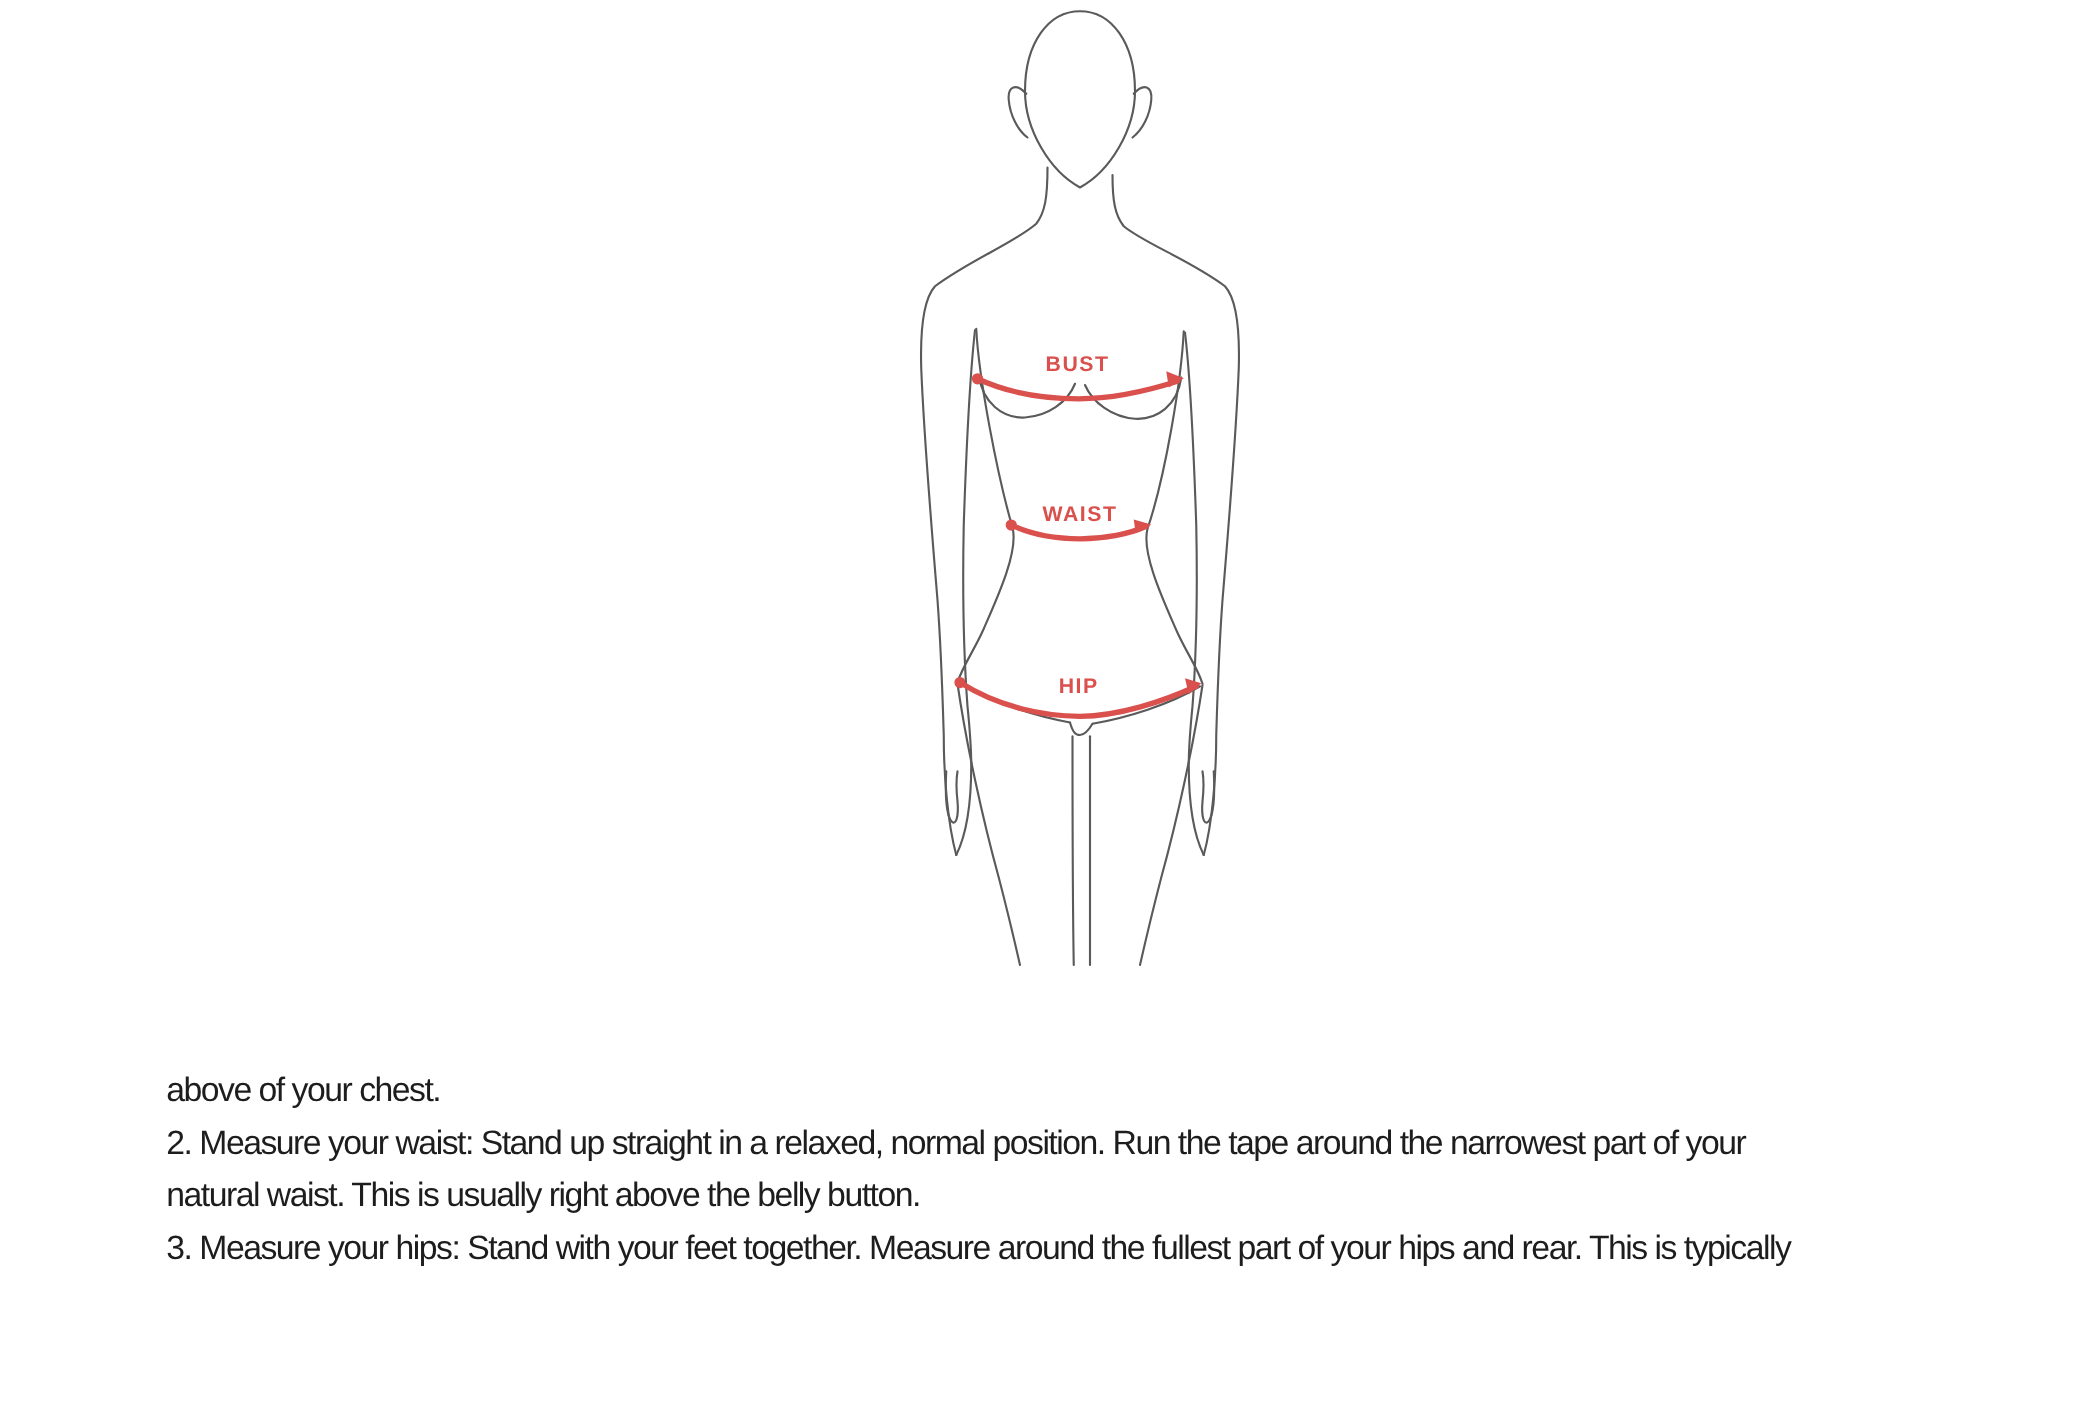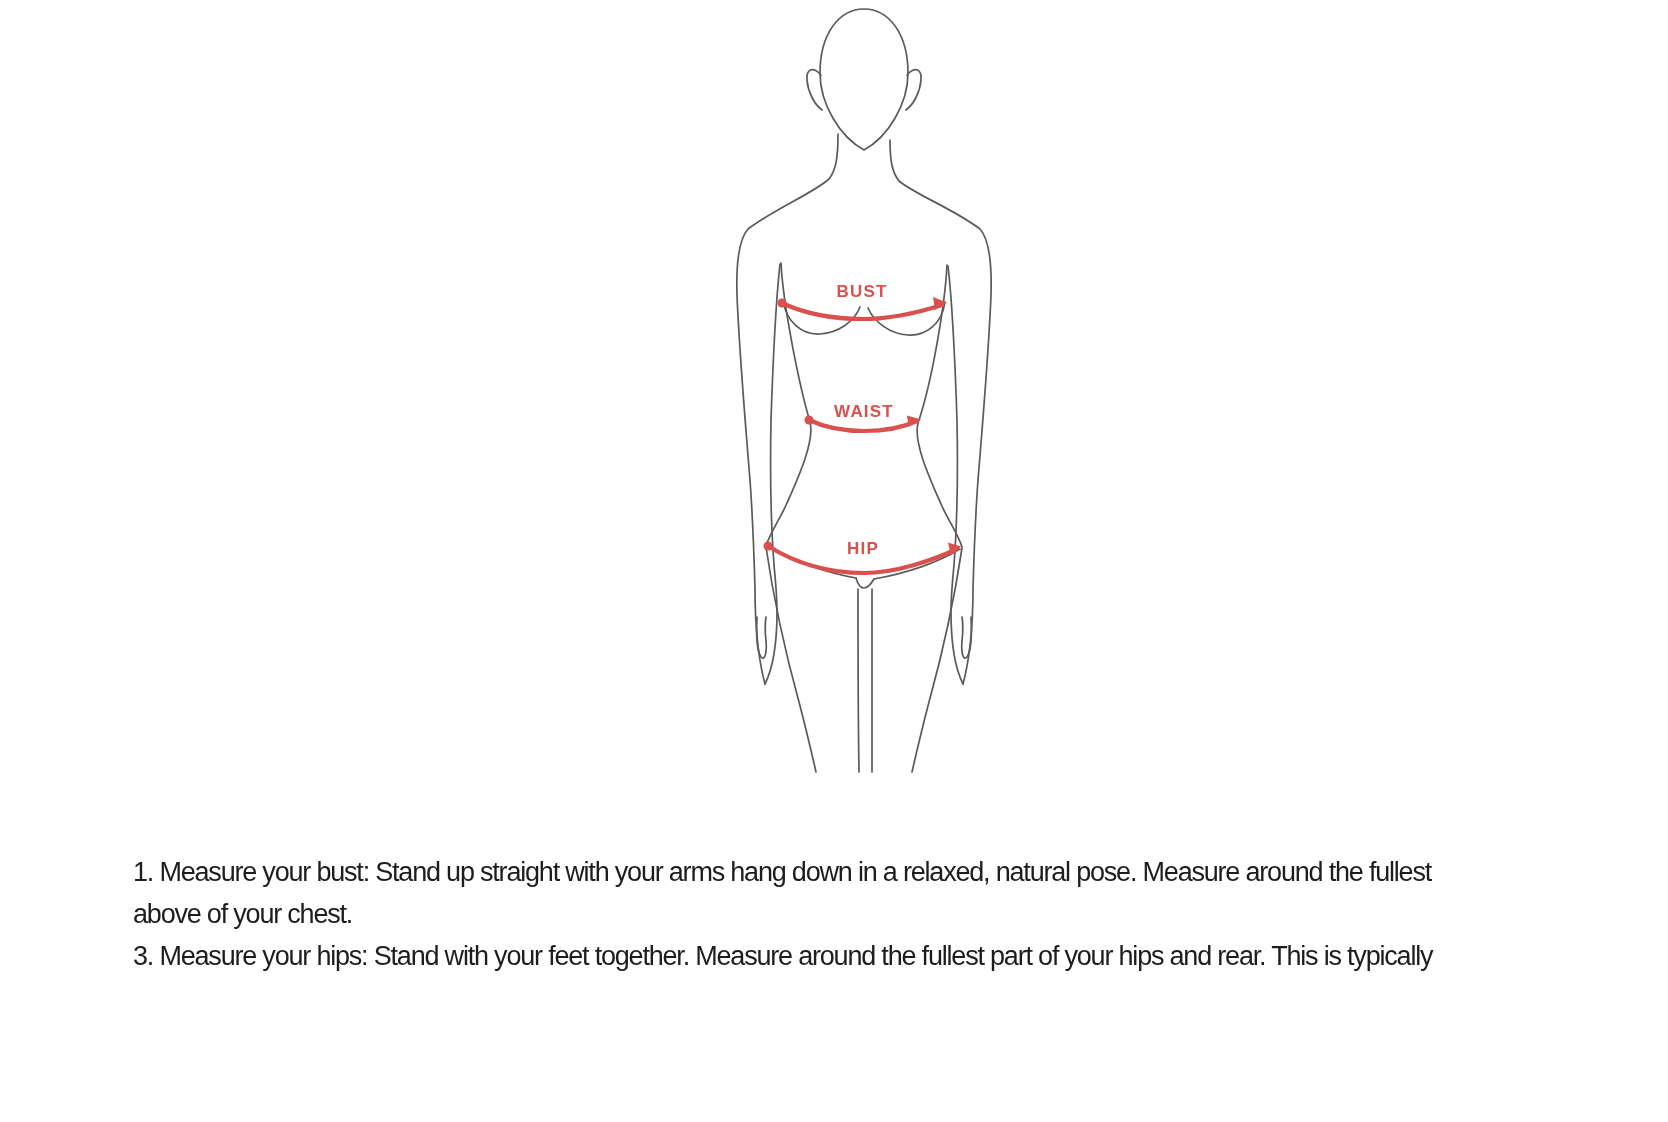--- a/index.html
+++ b/index.html
@@ -91,19 +91,22 @@
       <path class="measure-arc" d="M 116 546 C 148 566 183 573 212 573 C 243 573 279 561 305 549"></path>
       <circle class="measure-dot" cx="116" cy="546" r="4.5"></circle>
       <path class="measure-head" d="M 309 546.5 L 296 542.5 L 299 555.5 Z"></path>
       <text class="measure-label" x="211" y="554">HIP</text>
     </g>
   </svg>
 </div>
 
 <div class="instructions">
   <div>
-    <span class="instruction-line">1. Measure your bust: Stand up straight with your arms hang down in a relaxed, natural pose. Measure around the fullest</span>
     <span class="instruction-line">above of your chest.</span>
+  </div>
+  <div>
+    <span class="instruction-line">2. Measure your waist: Stand up straight in a relaxed, normal position. Run the tape around the narrowest part of your</span>
+    <span class="instruction-line">natural waist. This is usually right above the belly button.</span>
   </div>
   <div>
     <span class="instruction-line">3. Measure your hips: Stand with your feet together. Measure around the fullest part of your hips and rear. This is typically</span>
   </div>
 </div>
 
 </body></html>

